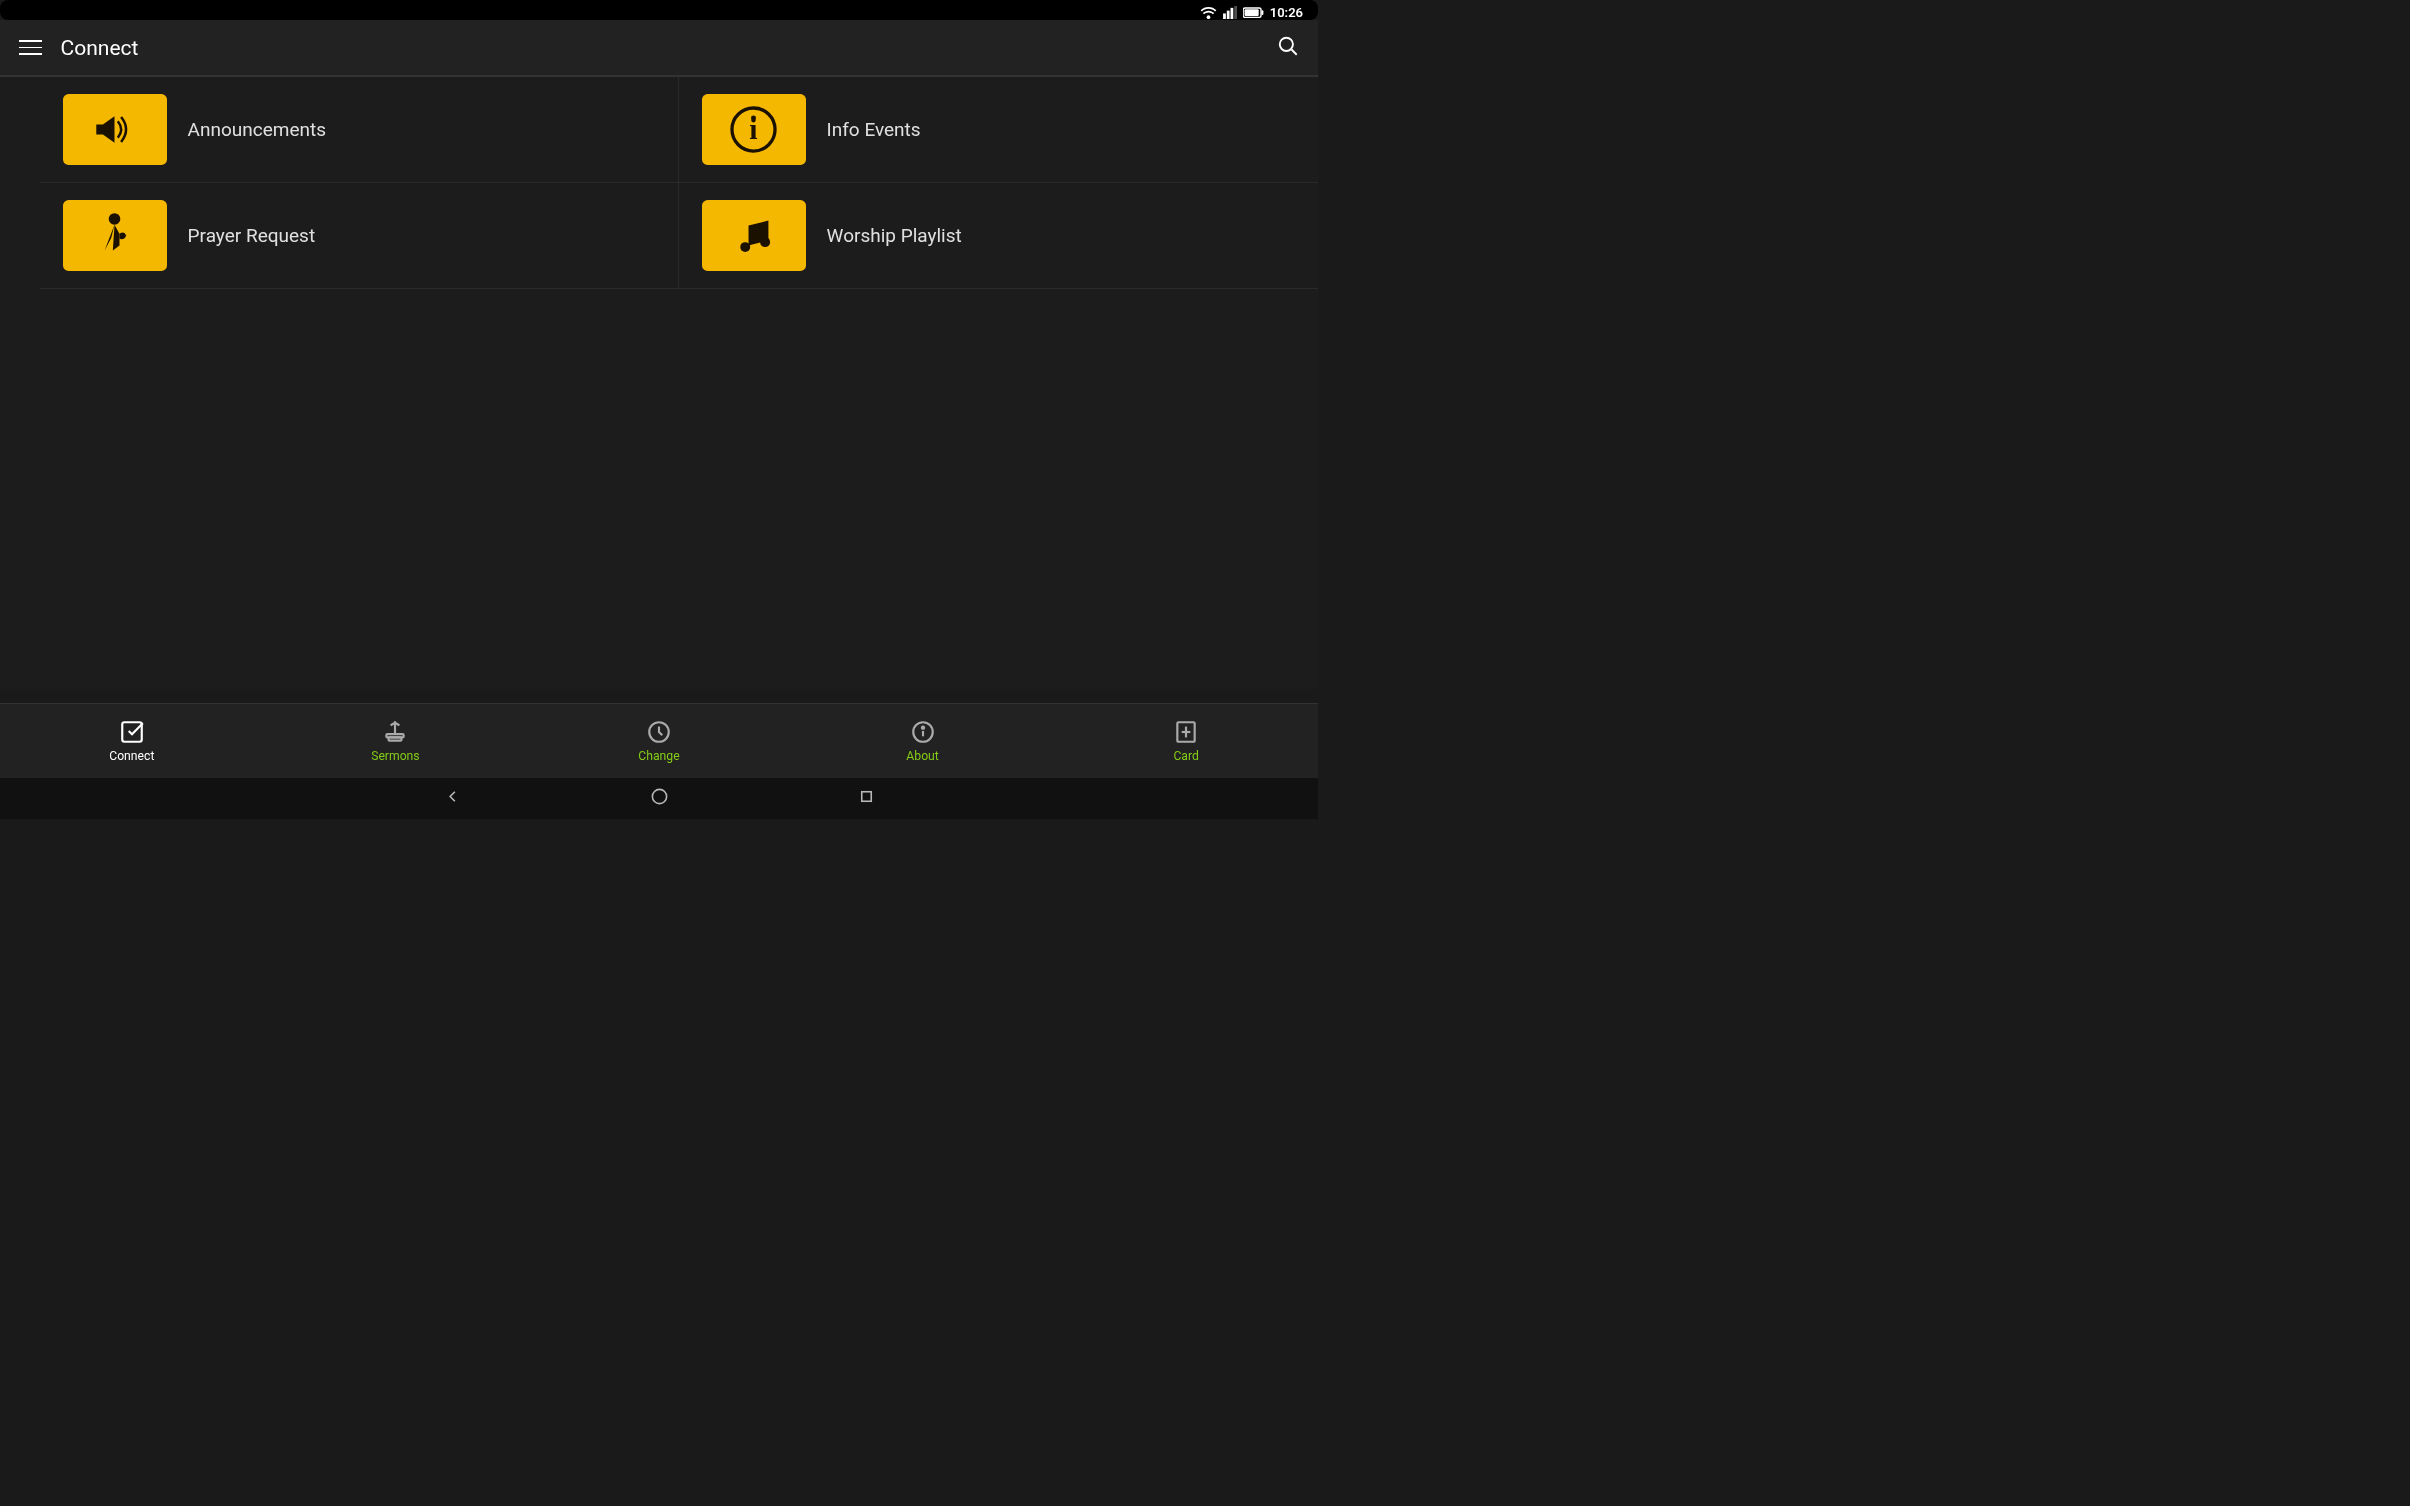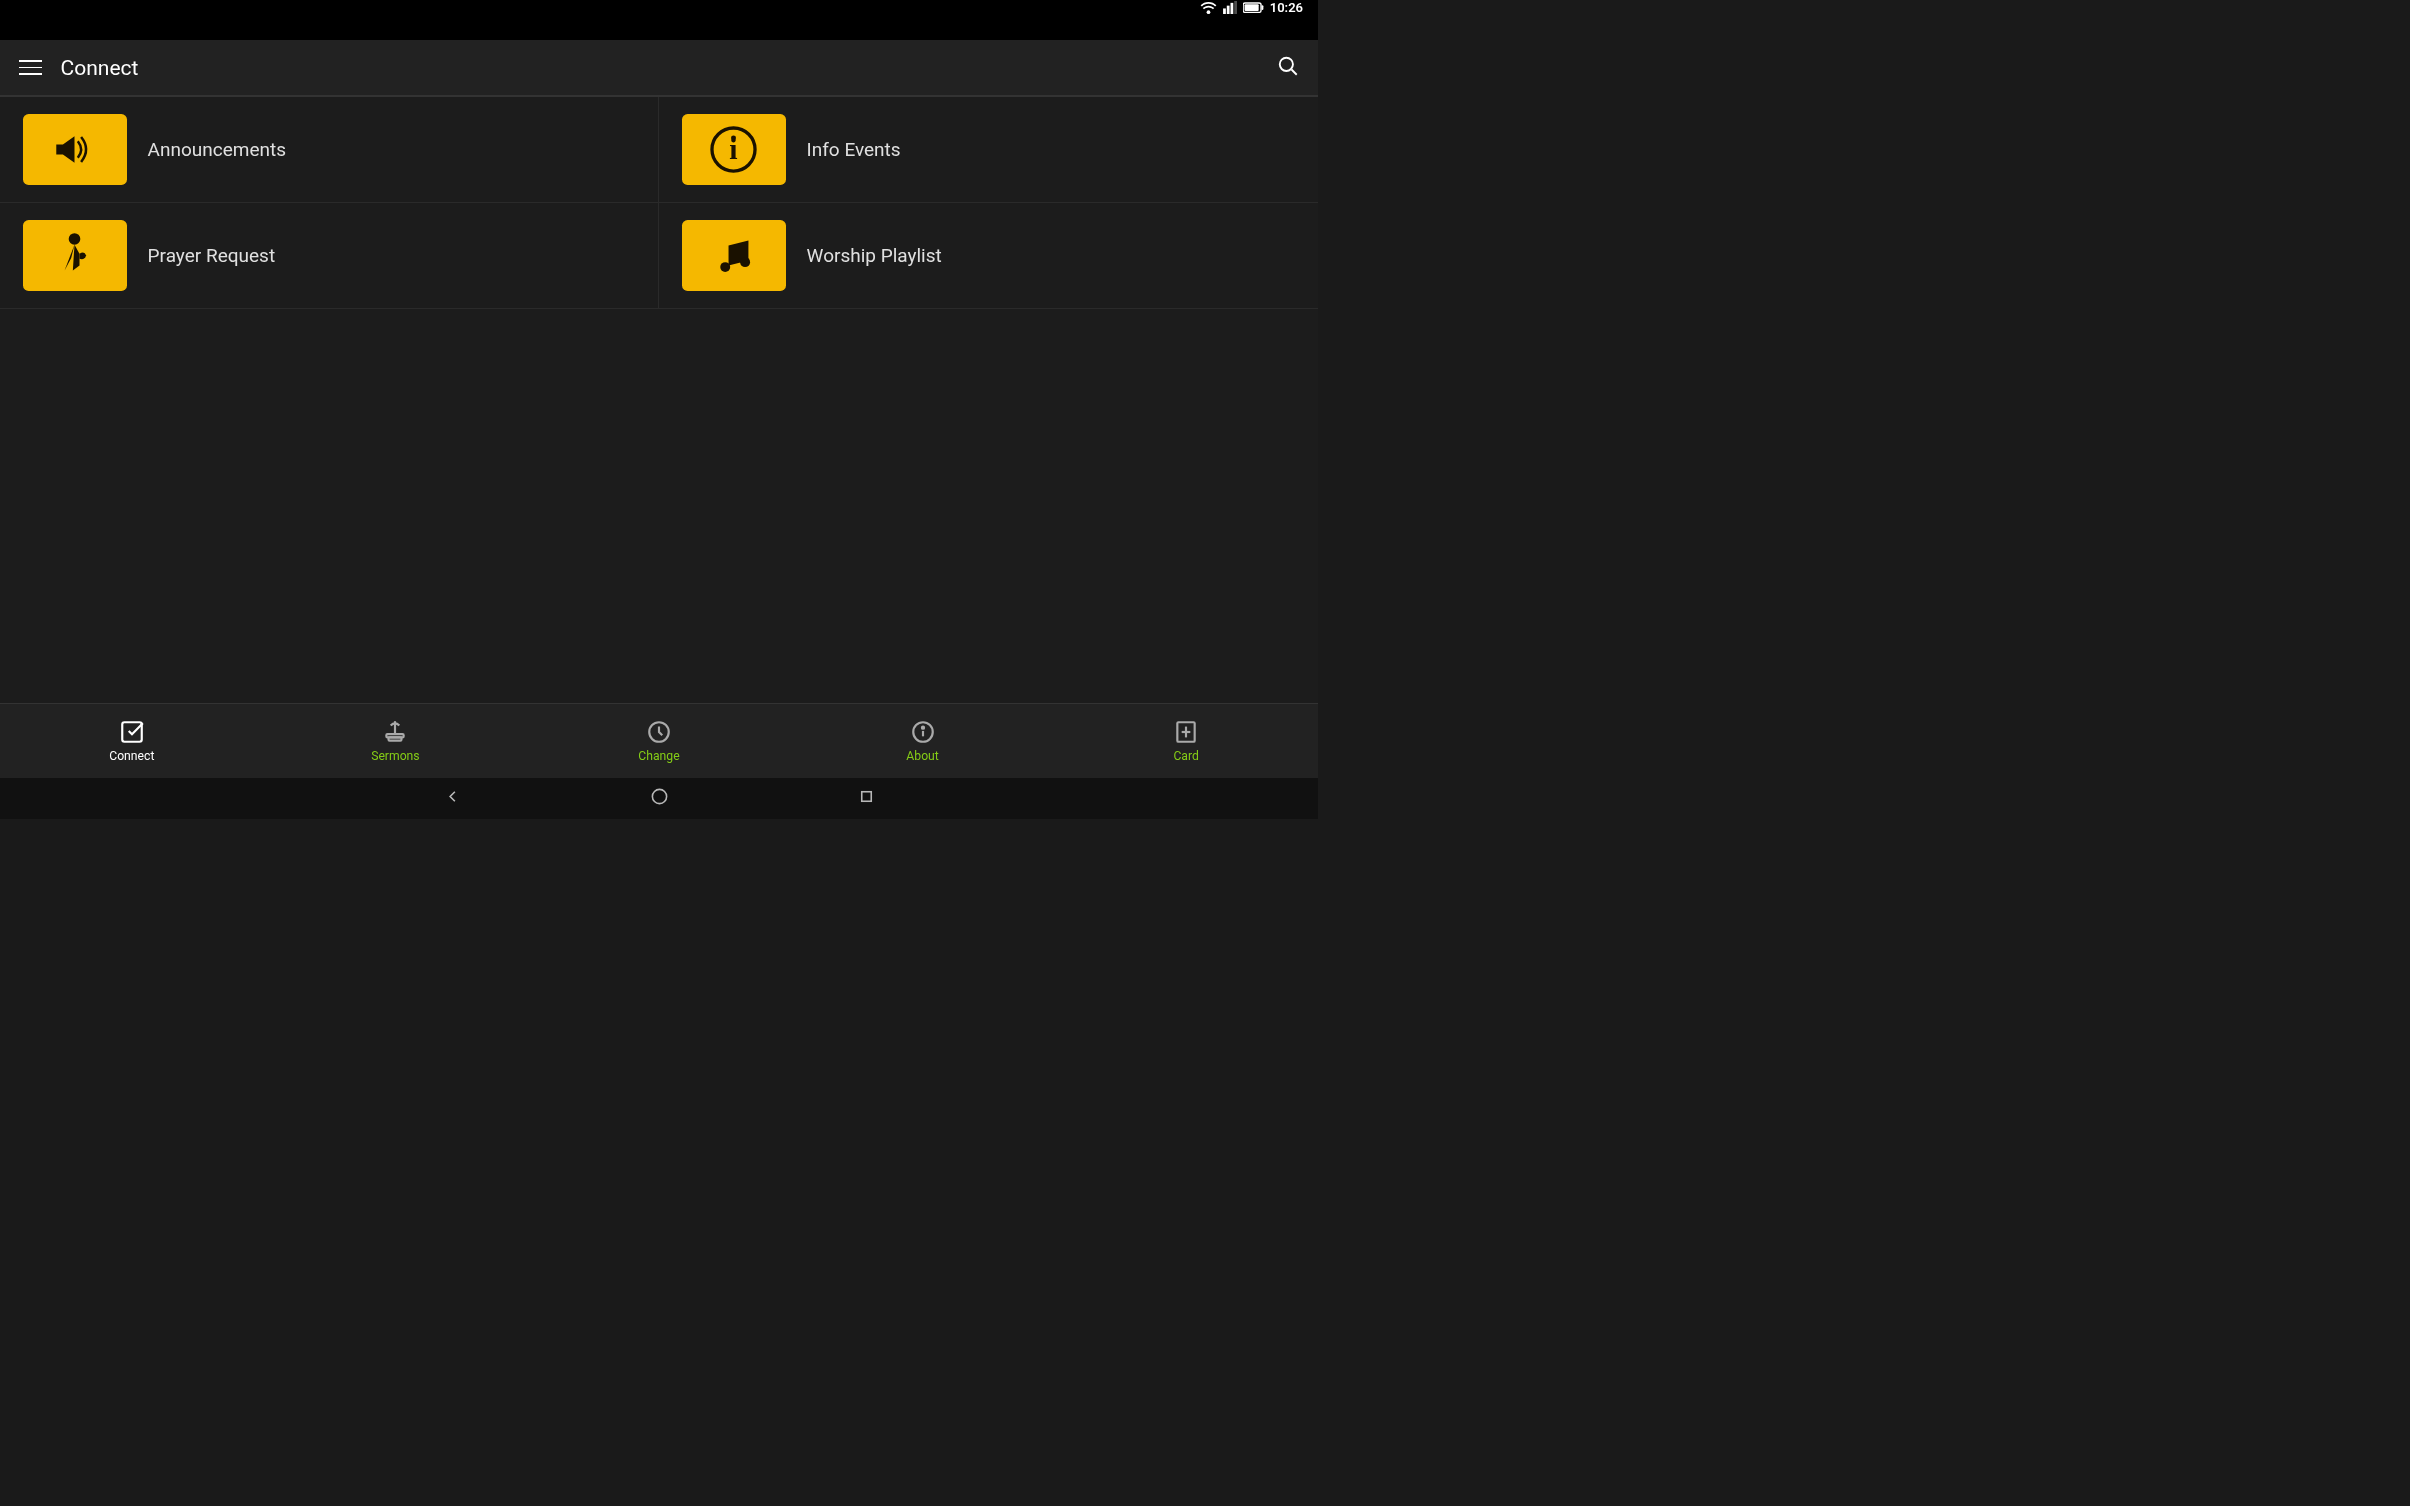--- a/index.html
+++ b/index.html
@@ -9,26 +9,27 @@
       background: #1a1a1a;
       font-family: 'Roboto', Arial, sans-serif;
       color: #ffffff;
       overflow: hidden;
       position: relative;
     }
 
     
     .status-bar {
       background: #000;
-      height: 40px;
-      display: flex;
-      align-items: flex-start;
+      height: 20px;
+      display: flex;
+      align-items: flex-end;
       justify-content: flex-end;
       padding: 0 15px;
       gap: 7.5px;
+      border-radius: 8px;
     }
     .status-icons {
       display: flex;
       align-items: center;
       gap: 5.6px;
     }
     .status-time {
       font-size: 13px;
       font-weight: 600;
       color: #fff;
@@ -78,20 +79,21 @@
       padding: 0;
       height: calc(100% - 34px - 56px - 75px - 41px);
       overflow-y: auto;
     }
 
     
     .grid-container {
       display: grid;
       grid-template-columns: 1fr 1fr;
       border-top: 0.9px solid #333;
+      padding-left: 40px;
     }
     .grid-item {
       display: flex;
       align-items: center;
       padding: 17px 22.6px;
       border-bottom: 0.9px solid #2a2a2a;
       cursor: pointer;
       background: #1c1c1c;
       transition: background 0.15s;
     }

